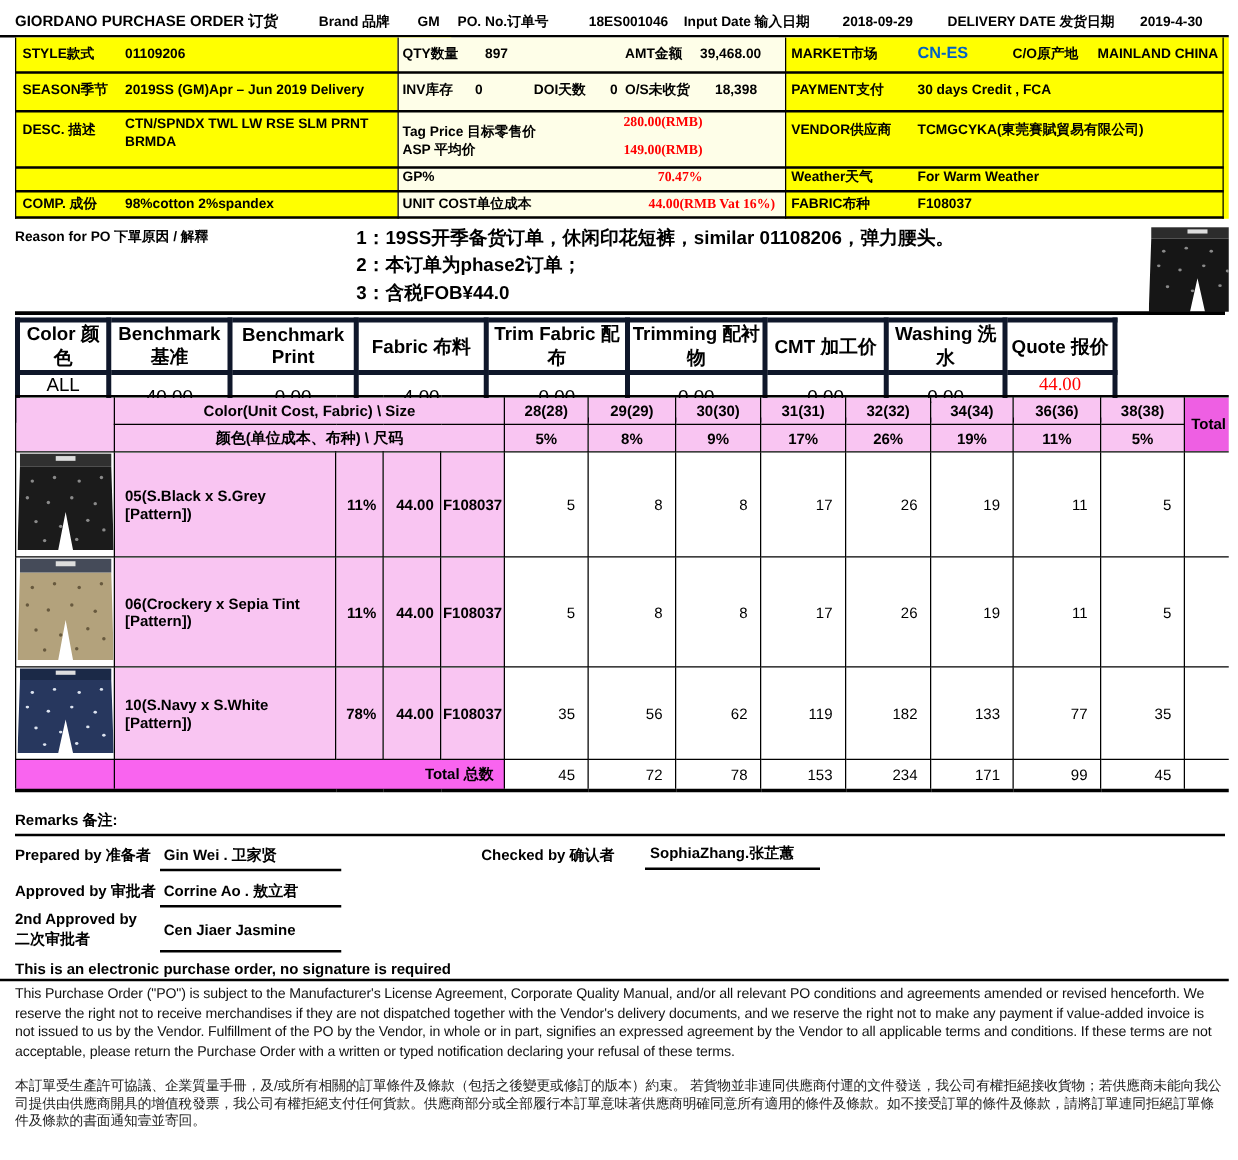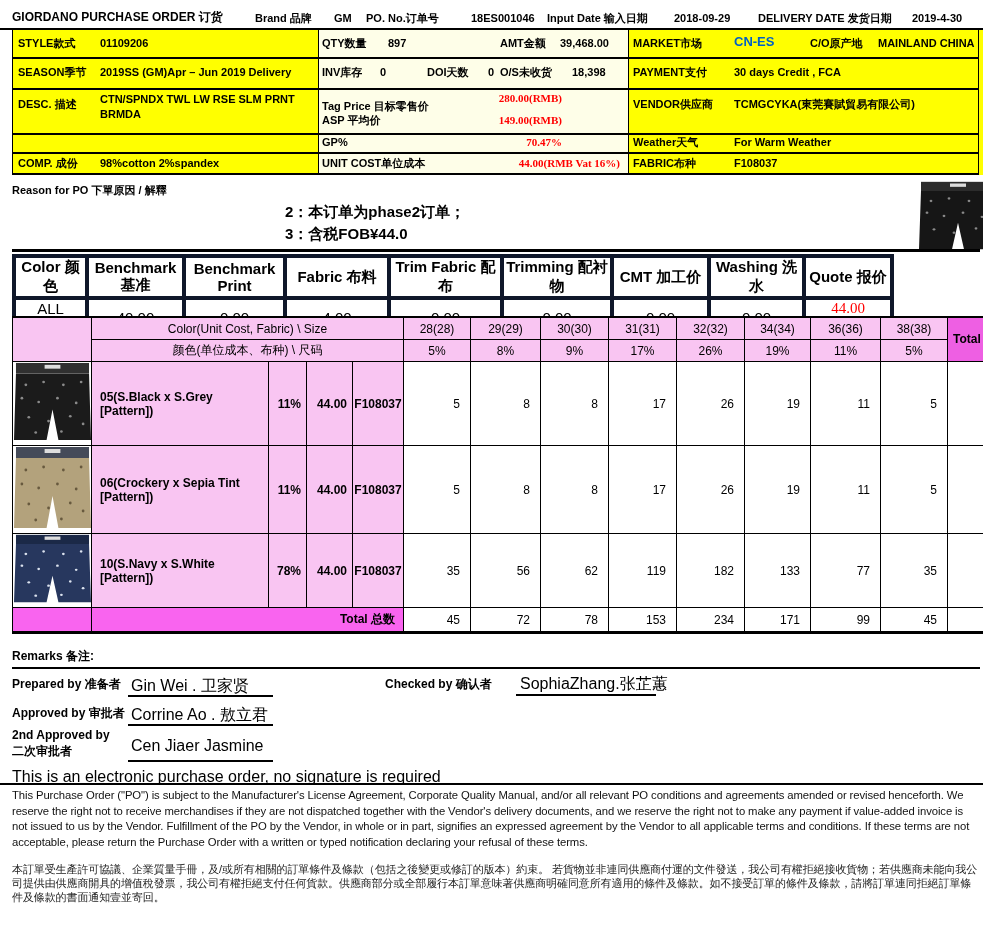--- a/index.html
+++ b/index.html
@@ -19,33 +19,33 @@
   .cost{position:absolute;left:12px;top:254px;width:878px;}
   .cost th,.cost td{border:4px solid #0f172a;text-align:center;font-size:15px;padding:0 2px;overflow:hidden;}
   .cost th{height:32px;font-weight:bold;background:#fff;}
   .cost td{height:23px;font-weight:normal;background:#fff;}
   .sizewrap{position:absolute;left:12px;top:316px;width:978px;overflow:hidden;}
   .sz{width:978px;border-top:2px solid #000;}
   .sz td{border:1px solid #000;font-size:12px;overflow:hidden;}
   .pink{background:#f9c5f2;}
   .mag{background:#ee5fe3;}
   .brt{background:#f964ef;}
-  .sz .hc{text-align:center;font-weight:normal;height:21px;padding:0 2px;}
+  .sz .hc{text-align:center;font-weight:bold;height:21px;padding:0 2px;}
   .sz .name{font-weight:bold;padding:2px 4px 2px 8px;text-align:left;vertical-align:middle;}
   .sz .pr{font-weight:bold;text-align:right;padding-right:5px;vertical-align:middle;}
   .sz .fc{font-weight:bold;text-align:center;vertical-align:middle;}
   .sz .num{background:#fff;text-align:right;padding-right:10px;vertical-align:middle;font-weight:normal;}
   .sz .imgc{background:#fff;padding:0;text-align:center;vertical-align:middle;}
   .sz .toth{font-weight:bold;text-align:left;padding-left:5px;white-space:nowrap;}
   .sz .totlbl{font-weight:bold;text-align:right;padding-right:8px;vertical-align:middle;white-space:nowrap;}
   .sz .botrow td{border-bottom:3px solid #000;height:21px;}
   .sig-line{position:absolute;background:#000;height:2px;}
   .para{position:absolute;left:12px;width:968px;font-size:11.3px;letter-spacing:-0.1px;}
   .ft-label{position:absolute;white-space:nowrap;font-size:12px;font-weight:bold;}
-  .ft-val{position:absolute;white-space:nowrap;font-size:16px;font-weight:normal;}
+  .ft-val{position:absolute;white-space:nowrap;font-size:12px;font-weight:bold;}
 </style>
 </head>
 <body>
 
 <svg width="0" height="0" style="position:absolute">
   <defs>
     <g id="shorts-shape">
       <path d="M2,12 L76,12 L78,82 L45,82 L39,50 L33,82 L0,82 Z" class="body"></path>
       <rect x="2" y="1" width="74" height="11" class="band"></rect>
       <rect x="31" y="3" width="16" height="4" fill="#dddddd"></rect>
@@ -136,20 +136,21 @@
 
     <span class="t" style="left:6px;top:127px">COMP. 成份</span>
     <span class="t" style="left:88px;top:127px">98%cotton 2%spandex</span>
     <span class="t" style="left:310px;top:127px">UNIT COST单位成本</span>
     <span class="t red" style="left:440px;top:127px;width:168px;text-align:right">44.00(RMB Vat 16%)</span>
     <span class="t" style="left:621px;top:127px">FABRIC布种</span>
     <span class="t" style="left:722px;top:127px">F108037</span>
   </div>
 
   <span class="t" style="left:12px;top:184px">Reason for PO 下單原因 / 解釋</span>
+  <span class="reason-line" style="left:285px;top:181px">1：19SS开季备货订单，休闲印花短裤，similar 01108206，弹力腰头。</span>
   <span class="reason-line" style="left:285px;top:203px">2：本订单为phase2订单；</span>
   <span class="reason-line" style="left:285px;top:225px">3：含税FOB¥44.0</span>
   <div class="rect" style="left:876px;top:181px">
     <svg width="78" height="70" viewBox="0 0 78 84" preserveAspectRatio="none">
       <g>
         <path d="M2,12 L76,12 L78,82 L45,82 L39,50 L33,82 L0,82 Z" fill="#161616"></path>
         <rect x="2" y="1" width="74" height="11" fill="#2c2c2c"></rect>
         <rect x="31" y="3" width="16" height="4" fill="#dddddd"></rect>
         <g fill="#8a8a8a">
           <circle cx="12" cy="24" r="1.4"></circle>

